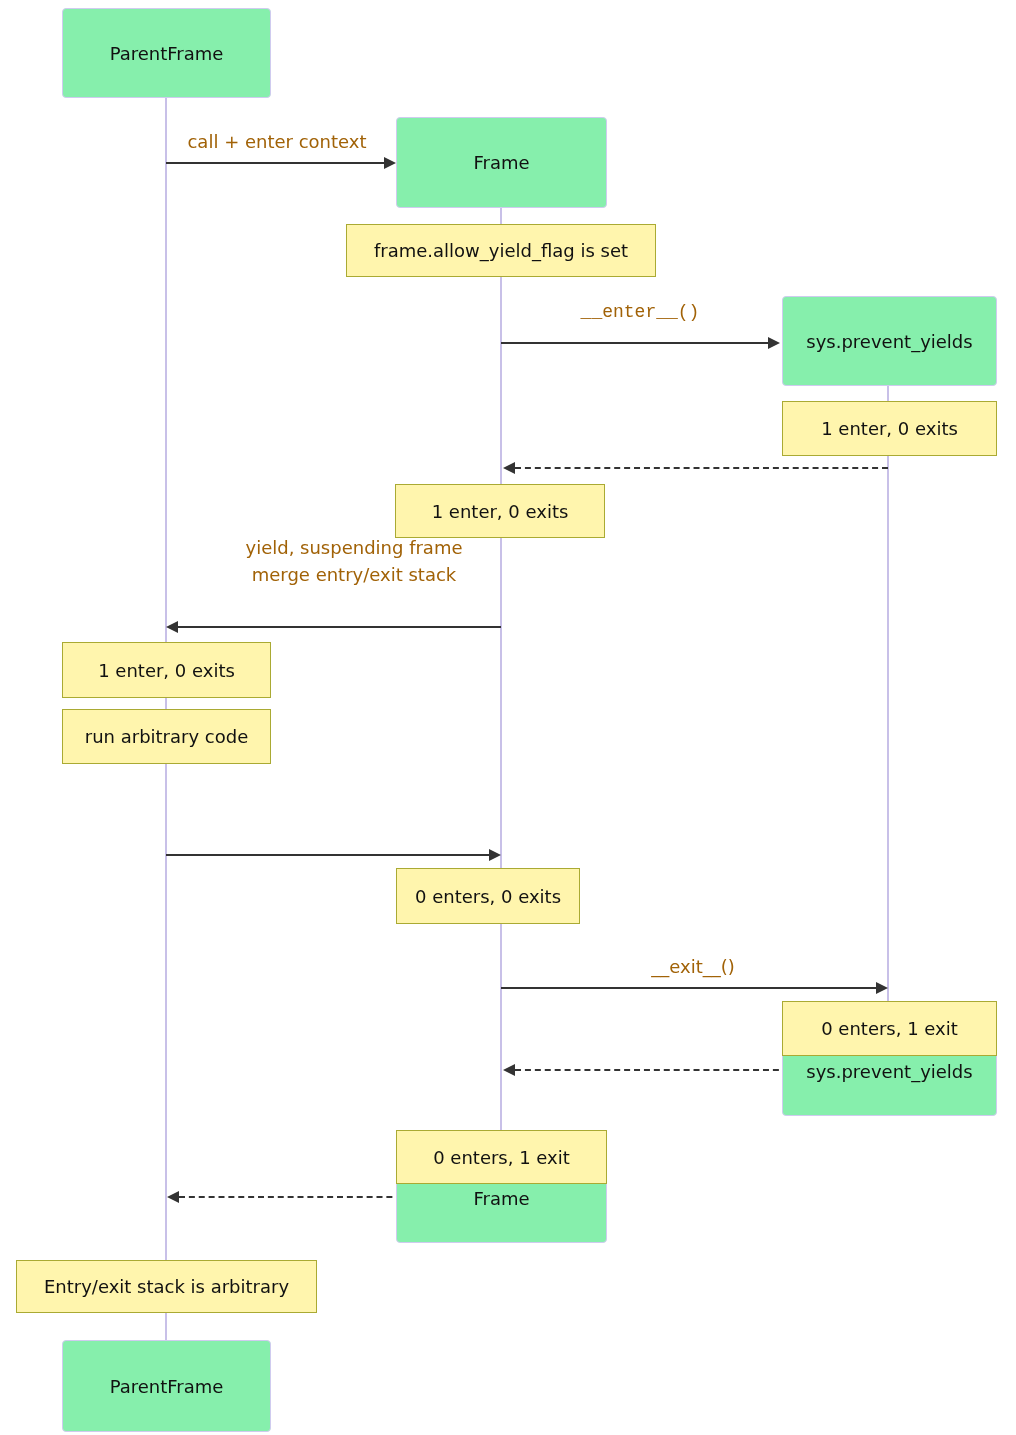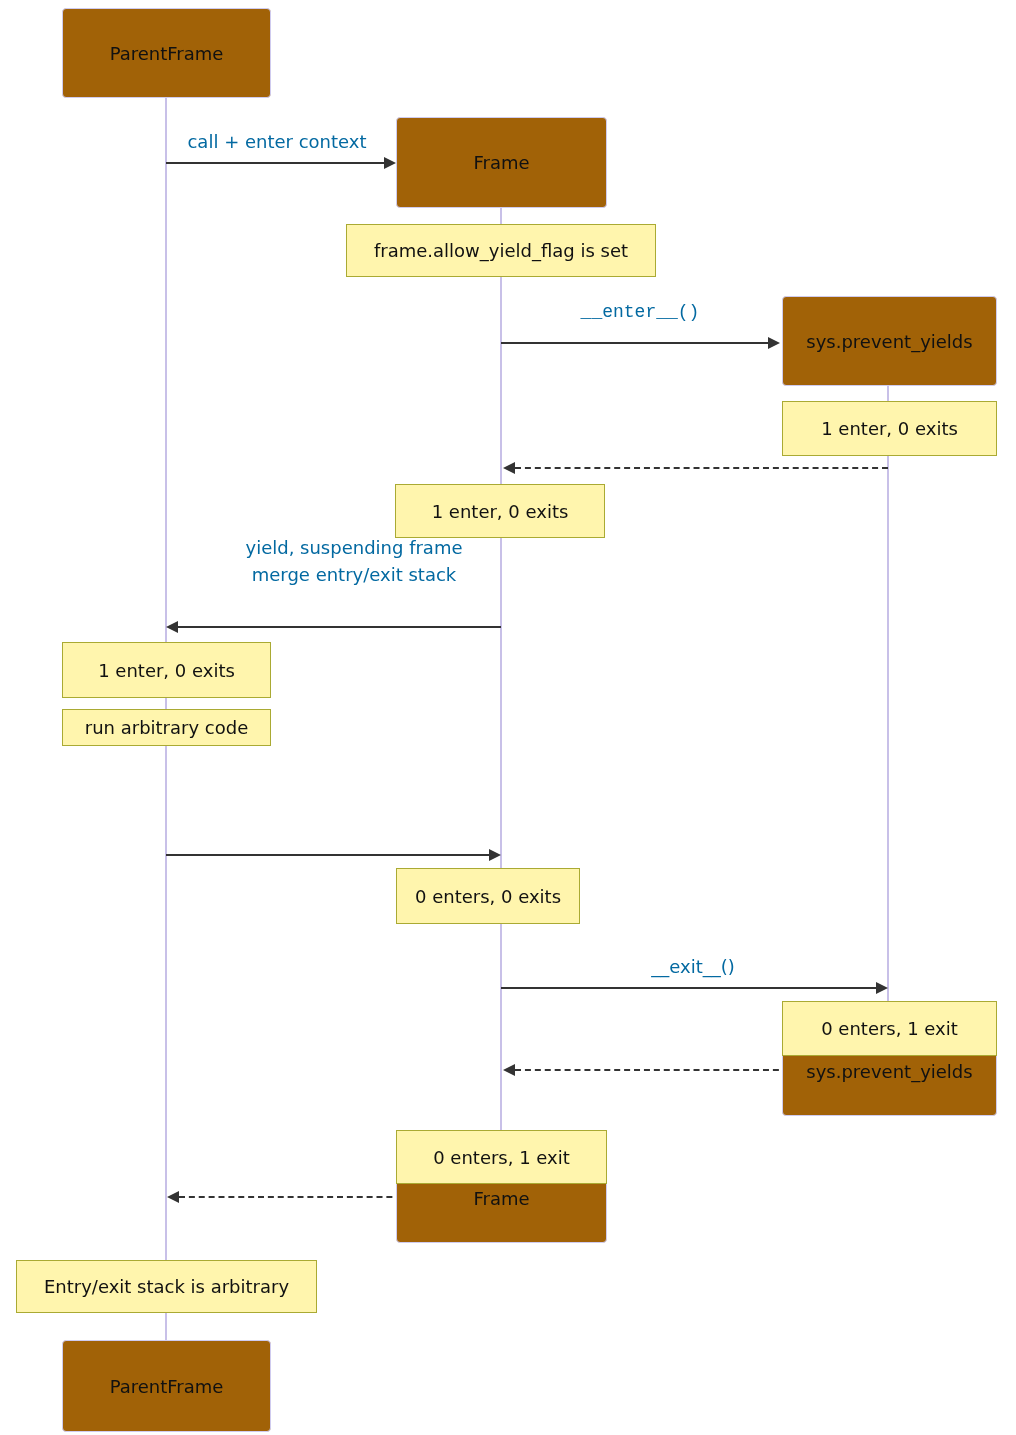--- a/index.html
+++ b/index.html
@@ -12,21 +12,21 @@
     overflow: hidden;
   }
   .lifeline {
     position: absolute;
     width: 2px;
     background: #c8c0e8;
     z-index: 1;
   }
   .actor {
     position: absolute;
-    background: #a16207;
+    background: #86efac;
     border: 1px solid #cfcbef;
     border-radius: 4px;
     display: flex;
     align-items: center;
     justify-content: center;
     font-size: 18px;
     color: #111111;
     z-index: 4;
     box-sizing: border-box;
   }
@@ -52,21 +52,21 @@
   }
   .arrow-head.left {
     border-width: 6px 12px 6px 0;
     border-color: transparent #333333 transparent transparent;
   }
   .msg-label {
     position: absolute;
     transform: translateX(-50%);
     font-size: 18px;
     line-height: 27px;
-    color: #0369a1;
+    color: #a16207;
     text-align: center;
     white-space: pre-line;
     z-index: 2;
   }
   .note {
     position: absolute;
     background: #fff5ad;
     border: 1px solid #aaaa33;
     display: flex;
     align-items: center;
@@ -120,19 +120,19 @@
   <div class="actor" style="left:396px; top:117px; width:211px; height:91px;">Frame</div>
   <div class="actor" style="left:782px; top:296px; width:215px; height:90px;">sys.prevent_yields</div>
   <div class="actor" style="left:782px; top:1026px; width:215px; height:90px;">sys.prevent_yields</div>
   <div class="actor" style="left:396px; top:1153px; width:211px; height:90px;">Frame</div>
   <div class="actor" style="left:62px; top:1340px; width:209px; height:92px;">ParentFrame</div>
 
   <div class="note" style="left:346px; top:224px; width:310px; height:53px;">frame.allow_yield_flag is set</div>
   <div class="note" style="left:782px; top:401px; width:215px; height:55px;">1 enter, 0 exits</div>
   <div class="note" style="left:395px; top:484px; width:210px; height:54px;">1 enter, 0 exits</div>
   <div class="note" style="left:62px; top:642px; width:209px; height:56px;">1 enter, 0 exits</div>
-  <div class="note" style="left:62px; top:709px; width:209px; height:37px;">run arbitrary code</div>
+  <div class="note" style="left:62px; top:709px; width:209px; height:55px;">run arbitrary code</div>
   <div class="note" style="left:396px; top:868px; width:184px; height:56px;">0 enters, 0 exits</div>
   <div class="note" style="left:782px; top:1001px; width:215px; height:55px;">0 enters, 1 exit</div>
   <div class="note" style="left:396px; top:1130px; width:211px; height:54px;">0 enters, 1 exit</div>
   <div class="note" style="left:16px; top:1260px; width:301px; height:53px;">Entry/exit stack is arbitrary</div>
 
 </div>
 
 </body></html>

